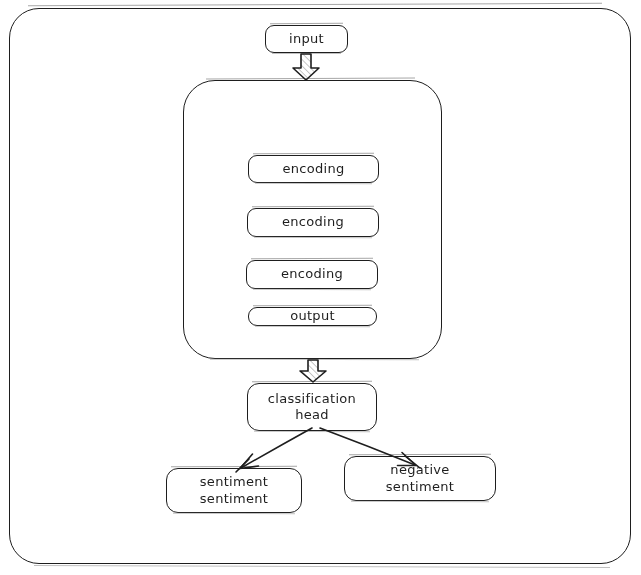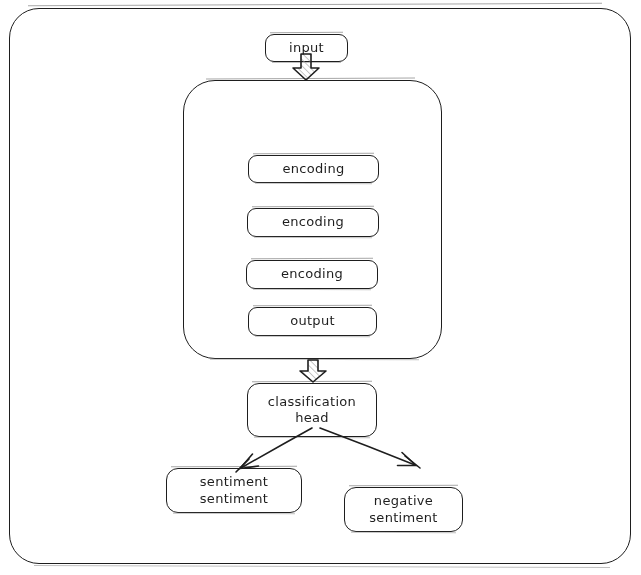--- a/index.html
+++ b/index.html
@@ -74,54 +74,54 @@
     pointer-events: none;
   }
 </style>
 </head>
 <body>
 
 <div class="canvas">
 
   <div class="sketch frame" style="left:9px; top:8px; width:622px; height:556px;"></div>
 
-  <div class="sketch node" style="left:265px; top:34px; width:83px; height:28px;">
+  <div class="sketch node" style="left:265px; top:25px; width:83px; height:28px;">
     <span>input</span>
   </div>
 
   <div class="sketch container-box" style="left:183px; top:80px; width:259px; height:279px;"></div>
 
 
   <div class="sketch node" style="left:248px; top:155px; width:131px; height:28px;">
     <span>encoding</span>
   </div>
 
   <div class="sketch node" style="left:247px; top:208px; width:132px; height:29px;">
     <span>encoding</span>
   </div>
 
   <div class="sketch node" style="left:246px; top:260px; width:132px; height:29px;">
     <span>encoding</span>
   </div>
 
-  <div class="sketch node" style="left:248px; top:307px; width:129px; height:29px;">
+  <div class="sketch node" style="left:248px; top:307px; width:129px; height:19px;">
     <span>output</span>
   </div>
 
-  <div class="sketch node r12" style="left:247px; top:383px; width:130px; height:54px;">
+  <div class="sketch node r12" style="left:247px; top:383px; width:130px; height:48px;">
     <span>classification</span>
     <span>head</span>
   </div>
 
   <div class="sketch node r12" style="left:166px; top:468px; width:136px; height:45px;">
     <span>sentiment</span>
     <span>sentiment</span>
   </div>
 
-  <div class="sketch node r12" style="left:344px; top:487px; width:119px; height:45px;">
+  <div class="sketch node r12" style="left:344px; top:456px; width:152px; height:45px;">
     <span>negative</span>
     <span>sentiment</span>
   </div>
 
   <svg class="arrows-layer" width="641" height="575" viewBox="0 0 641 575">
     <defs>
       <pattern id="hatch" width="4.5" height="4.5" patternUnits="userSpaceOnUse" patternTransform="rotate(-45)">
         <line x1="0" y1="0" x2="0" y2="4.5" stroke="#a8a8a8" stroke-width="1.3"></line>
       </pattern>
     </defs>

